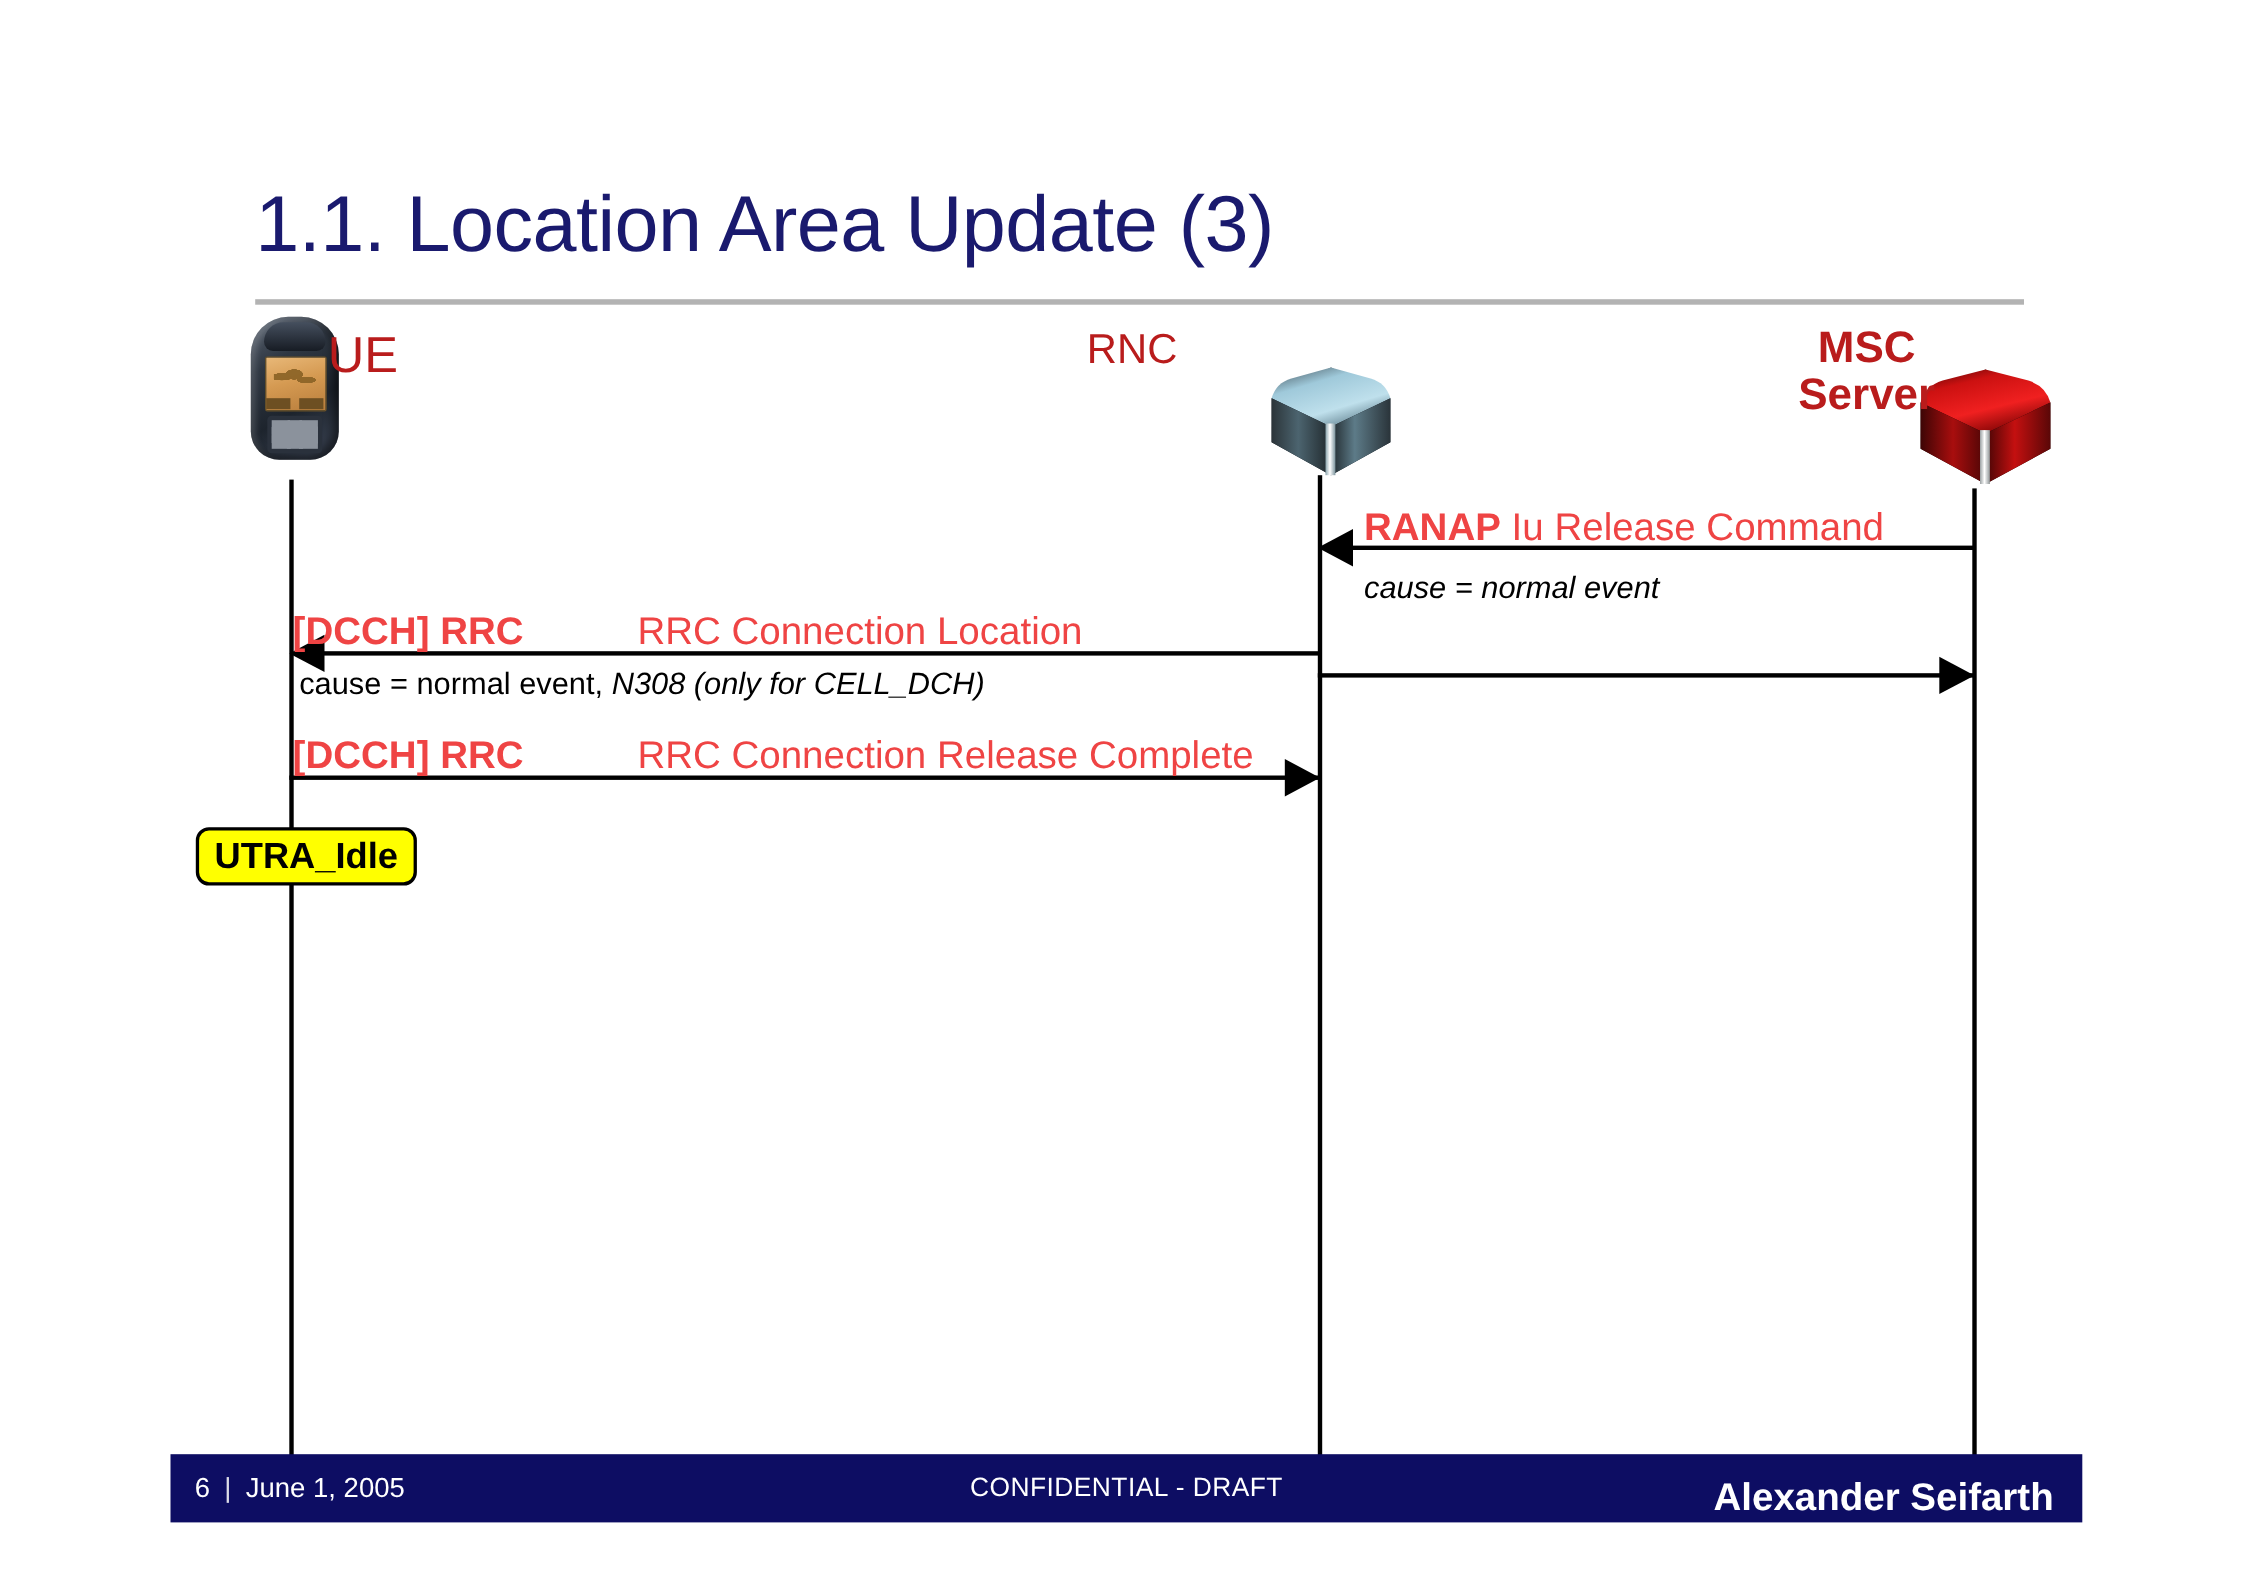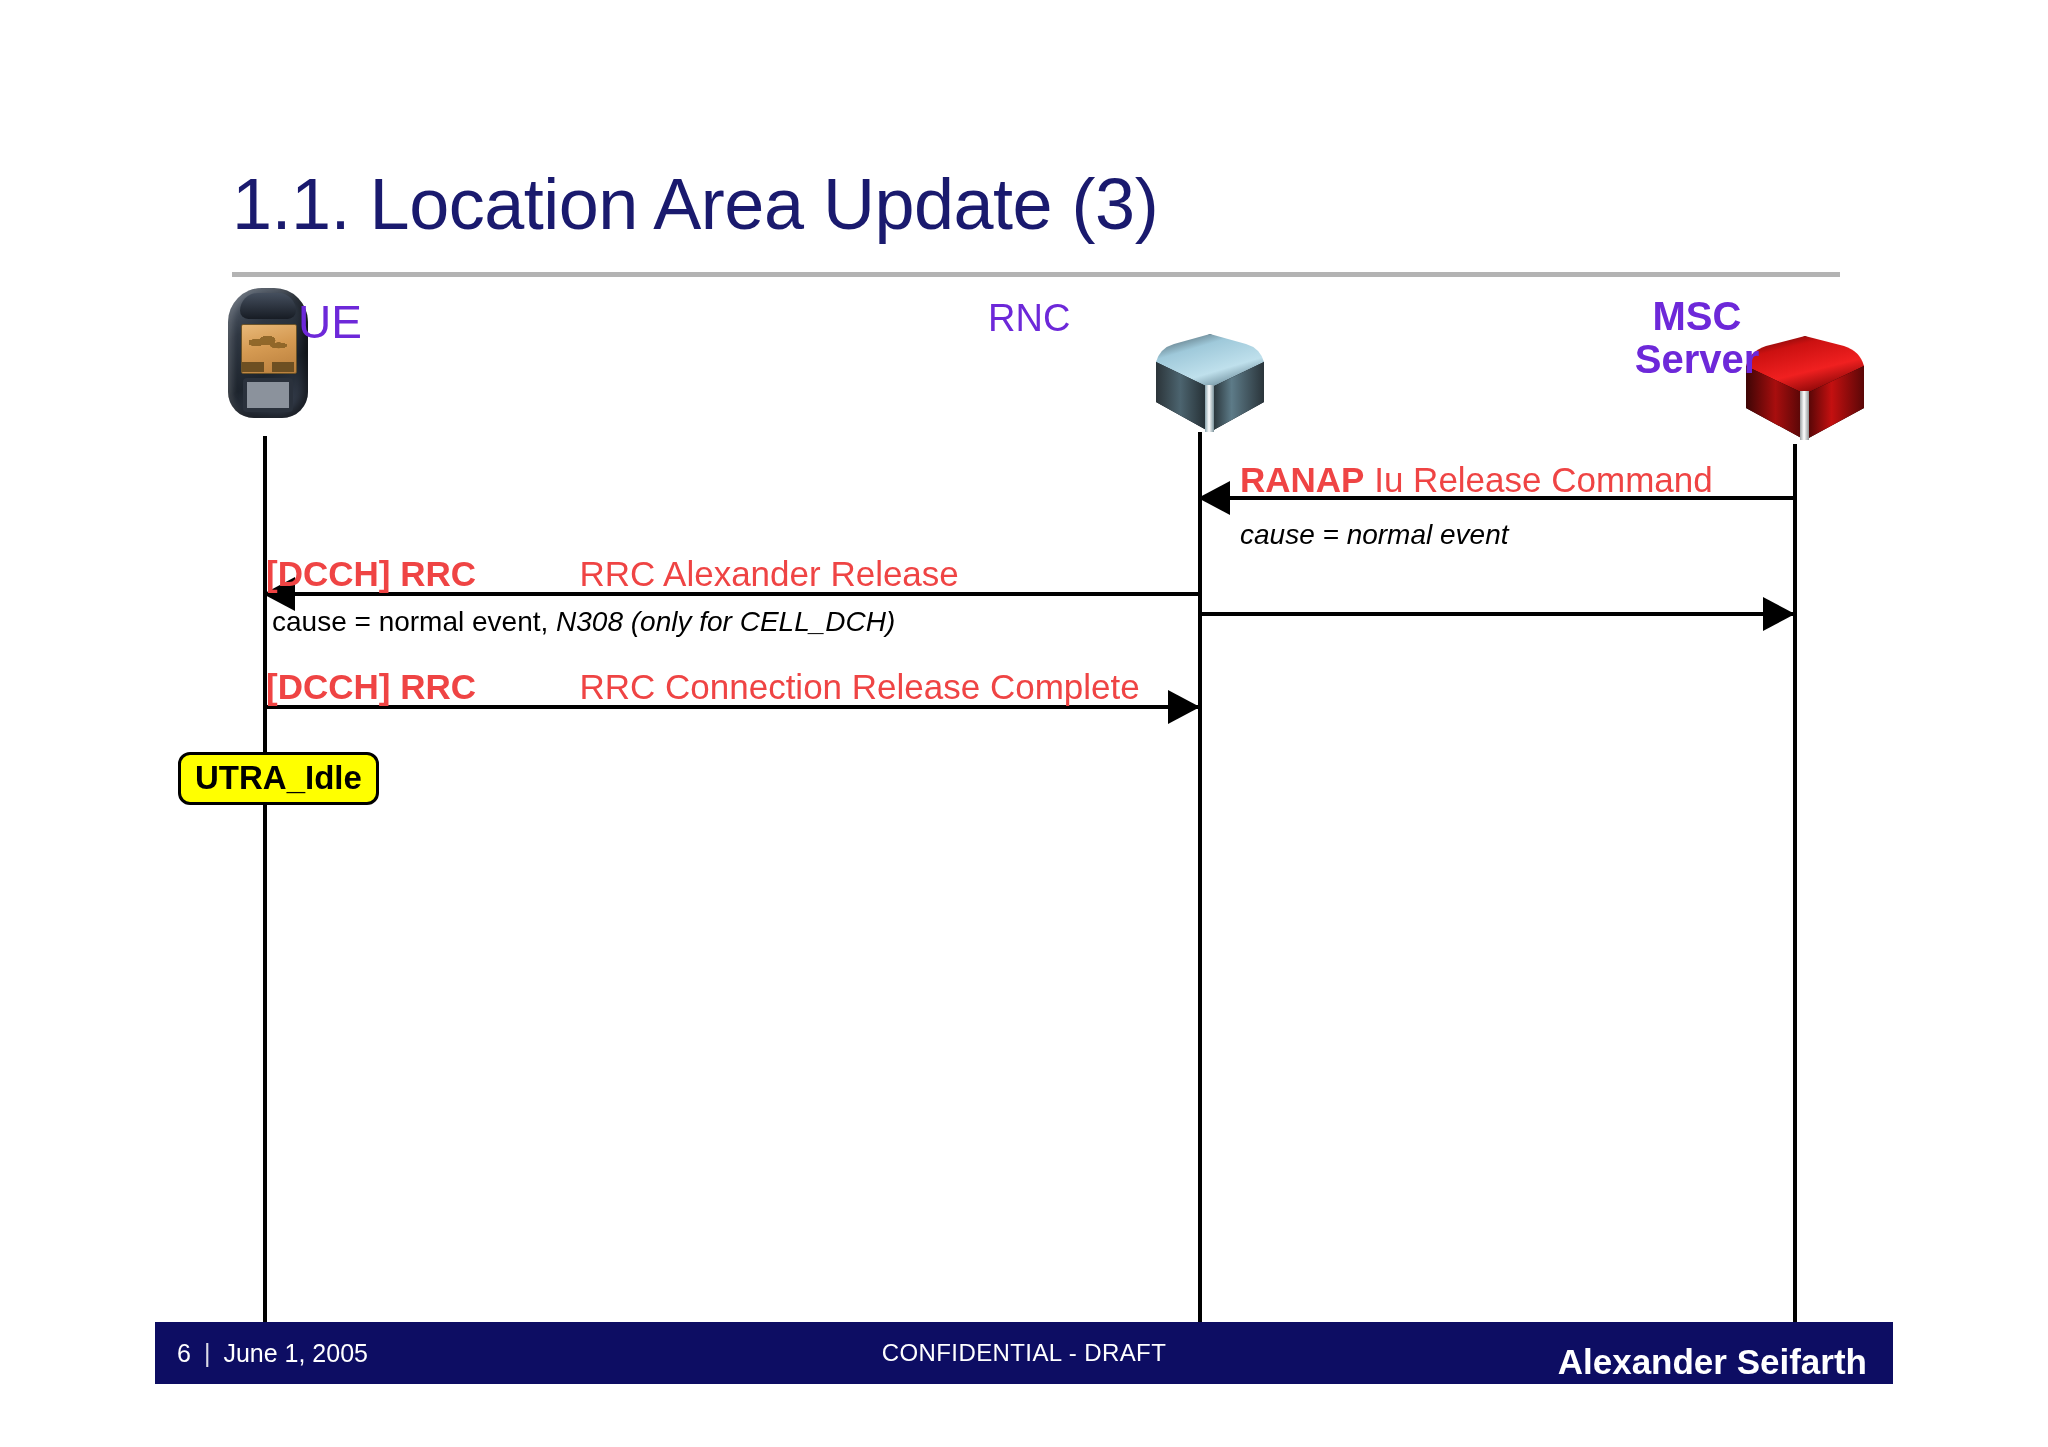--- a/index.html
+++ b/index.html
@@ -42,21 +42,21 @@
   
   .lifeline {
     position: absolute;
     width: 4px;
     background: #000000;
   }
 
   
   .node-label {
     position: absolute;
-    color: #6d28d9;
+    color: #b91c1c;
     white-space: nowrap;
     line-height: 1.08;
   }
   #label-ue   { left: 298px;  top: 298px; font-size: 46px; font-weight: 400; }
   #label-rnc  { left: 988px; top: 298px; font-size: 38px; font-weight: 400; }
   #label-msc  { left: 1612px; top: 295px; font-size: 40px; font-weight: 700; text-align: center; width: 170px; }
 
   
   .node-icon { position: absolute; }
 
@@ -297,21 +297,21 @@
   </div>
   <div class="msg-sub" style="left:1240px; top:521px;font-style:italic;">
     <span>cause = normal event</span>
   </div>
 
   <div class="msg-line" style="left:293px; top:592px; width:907px;"></div>
   <div class="arrow-head left" style="left:263px; top:577px;"></div>
   <div class="msg-text" style="left:266px; top:556px;">
     <span class="proto">[DCCH] RRC</span>
     <span style="display:inline-block;width:84px;"></span>
-    <span class="name">RRC Alexander Release</span>
+    <span class="name">RRC Connection Location</span>
   </div>
   <div class="msg-sub" style="left:272px; top:608px;">
     <span>cause = normal event, </span><span class="it">N308 (only for CELL_DCH)</span>
   </div>
 
   <div class="msg-line" style="left:1198px; top:612px; width:597px;"></div>
   <div class="arrow-head right" style="left:1763px; top:597px;"></div>
 
   <div class="msg-line" style="left:263px; top:705px; width:937px;"></div>
   <div class="arrow-head right" style="left:1168px; top:690px;"></div>

